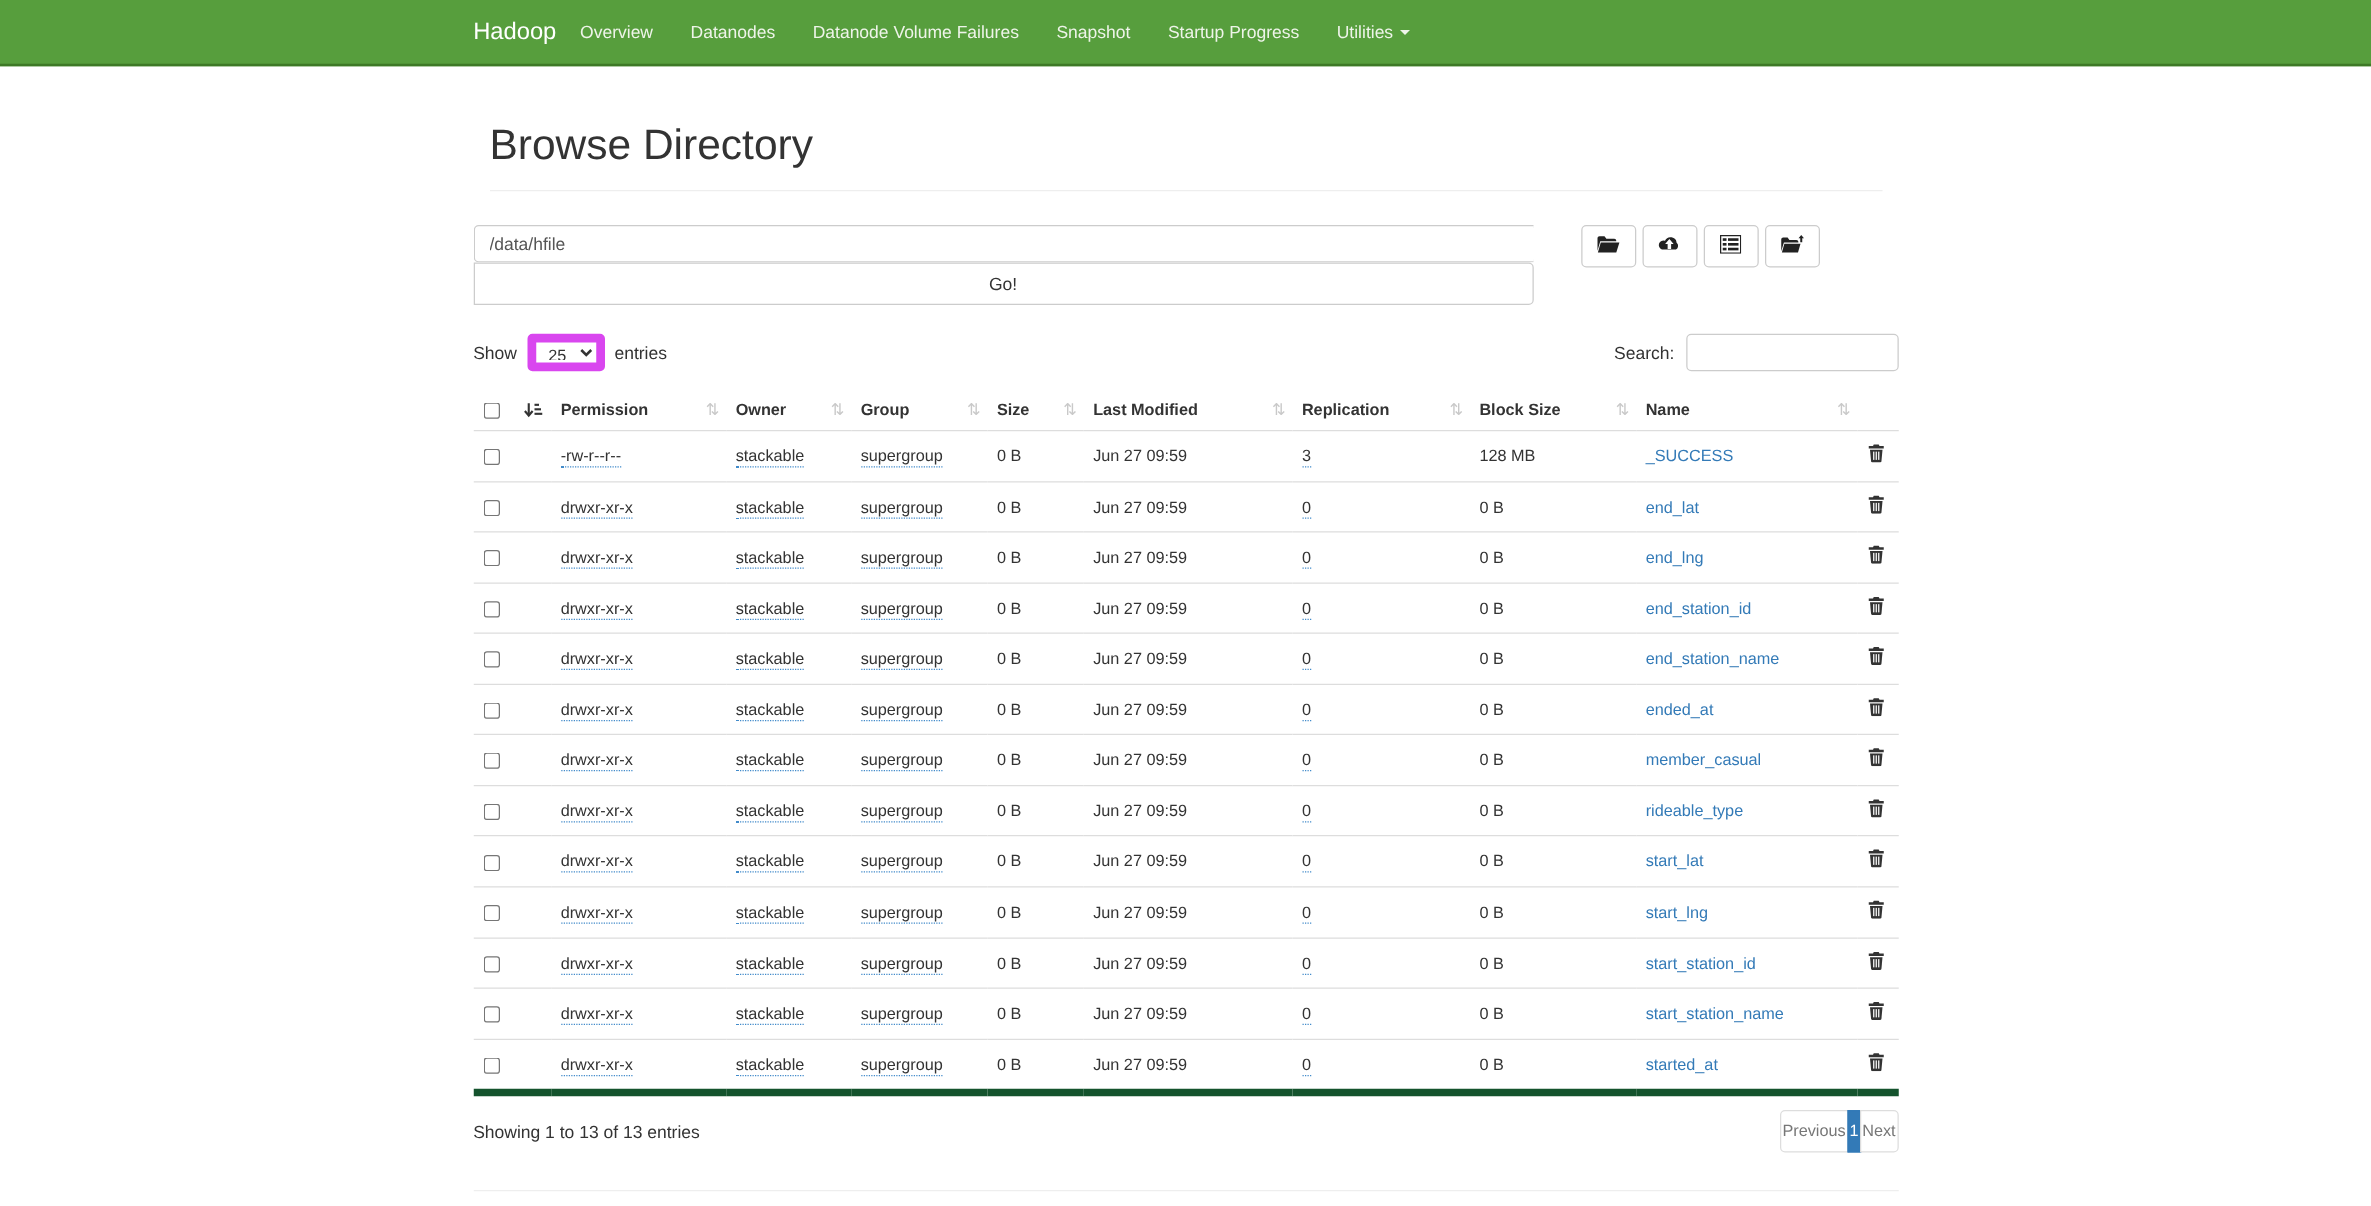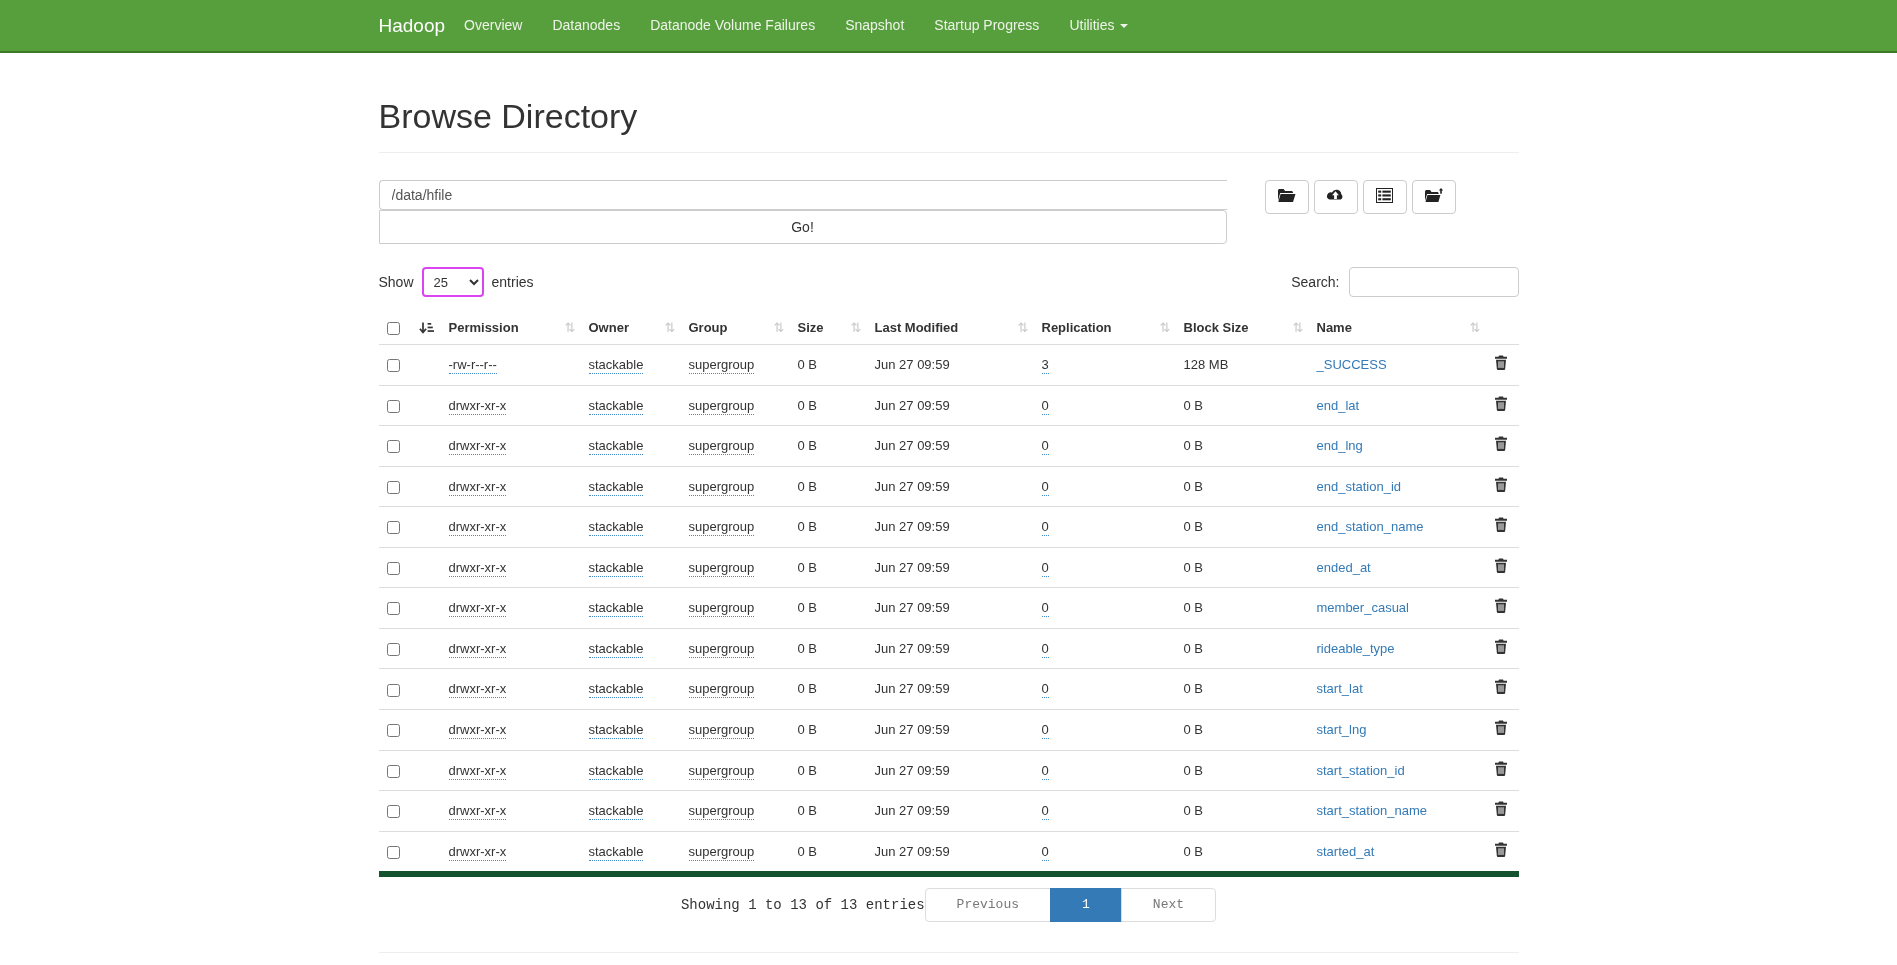--- a/index.html
+++ b/index.html
@@ -17,50 +17,50 @@
     overflow:hidden;
   }
   
   .navbar{height:53px;background:var(--navbar-green);border-bottom:2px solid var(--navbar-border);}
   .navbar-inner{width:1170px;margin:0 auto;padding:0 15px;display:flex;align-items:center;height:51px;}
   .brand{color:#fff;font-size:19px;margin-right:4px;text-decoration:none;}
   .nav-item{color:#eef4e9;font-size:14px;padding:0 15px;text-decoration:none;line-height:51px;display:inline-block;}
   .caret{display:inline-block;margin-left:5px;vertical-align:middle;border-top:4px solid #eef4e9;border-left:4px solid transparent;border-right:4px solid transparent;}
   
   .container{width:1170px;margin:0 auto;padding:0 15px;}
-  .page-header{margin:44px 0 27px;border-bottom:1px solid #eee;padding-bottom:16px;}
+  .page-header{margin:44px 13px 27px;border-bottom:1px solid #eee;padding-bottom:16px;}
   .page-title{font-size:34px;font-weight:500;margin:0;color:#333;}
   
   .explorer-bar{display:flex;align-items:flex-start;}
   .input-group{display:flex;width:848px;flex-direction:column;}
   .path-input{flex:1;height:34px;border:1px solid #ccc;border-right:none;border-radius:4px 0 0 4px;padding:6px 12px;font-size:14px;color:#555;outline:none;font-family:"Liberation Sans", sans-serif;}
   .go-btn{height:34px;border:1px solid #ccc;background:#fff;border-radius:0 4px 4px 0;padding:6px 5px;font-size:14px;color:#333;cursor:pointer;font-family:"Liberation Sans", sans-serif;}
   .icon-buttons{margin-left:38px;display:flex;gap:5px;}
   .icon-btn{width:44px;height:34px;border:1px solid #ccc;border-radius:4px;background:#fff;display:flex;align-items:center;justify-content:center;cursor:pointer;padding:0;}
   
   .controls-row{margin-top:23px;display:flex;justify-content:space-between;align-items:center;}
   .show-group{display:flex;align-items:center;gap:8px;font-size:14px;}
-  .page-size-select{height:30px;min-width:62px;border:2px solid #d946ef;border-radius:4px;padding:2px 6px;font-size:13px;color:#333;background:#fff;font-family:"Liberation Sans", sans-serif;}
+  .page-size-select{height:30px;min-width:62px;border:7px solid #d946ef;border-radius:4px;padding:2px 6px;font-size:13px;color:#333;background:#fff;font-family:"Liberation Sans", sans-serif;}
   .search-group{display:flex;align-items:center;gap:9px;font-size:14px;}
   .search-input{width:170px;height:30px;border:1px solid #ccc;border-radius:4px;padding:4px 8px;outline:none;font-family:"Liberation Sans", sans-serif;}
   
   table.file-table{margin-top:14px;width:100%;border-collapse:collapse;table-layout:fixed;font-size:13px;border-bottom:6px solid #14532d;}
   .file-table th{position:relative;text-align:left;font-weight:bold;color:#333;padding:9px 18px 9px 8px;white-space:nowrap;}
   .file-table td{padding:10px 8px;border-top:1px solid #ddd;line-height:1.35;white-space:nowrap;overflow:hidden;}
   .sort-icon{position:absolute;right:5px;top:9px;color:#c9c9c9;font-size:13px;font-weight:normal;cursor:pointer;}
   .active-sort-icon{position:absolute;right:7px;top:11px;cursor:pointer;}
   .col-check input{margin:0;vertical-align:middle;width:13px;height:13px;cursor:pointer;}
   .editable{border-bottom:1px dotted var(--editable-blue);cursor:pointer;padding-bottom:1px;}
   .file-link{color:var(--link-blue);text-decoration:none;cursor:pointer;}
   .trash-btn{cursor:pointer;display:inline-block;line-height:0;}
   
-  .table-footer{display:flex;justify-content:center;align-items:center;margin-top:11px;font-family:Liberation Mono, monospace;}
+  .table-footer{display:flex;justify-content:space-between;align-items:center;margin-top:11px;}
   .showing-text{font-size:14px;color:#333;}
   .pagination{display:flex;}
-  .page-btn{padding:7px 31px;font-size:13px;border:1px solid #ddd;background:#fff;color:#777;cursor:pointer;margin-left:-1px;text-decoration:none;line-height:1.4;}
+  .page-btn{padding:7px 1px;font-size:13px;border:1px solid #ddd;background:#fff;color:#777;cursor:pointer;margin-left:-1px;text-decoration:none;line-height:1.4;}
   .page-btn.first{border-radius:4px 0 0 4px;margin-left:0;}
   .page-btn.last{border-radius:0 4px 4px 0;}
   .page-btn.active{background:var(--pagination-active);border-color:var(--pagination-active);color:#fff;}
   
   .footer-rule{border:0;border-top:1px solid #eee;margin:30px 0 0;}
   .copyright{font-size:14px;padding:21px 0;color:#333;}
 </style>
 </head>
 <body>
 

